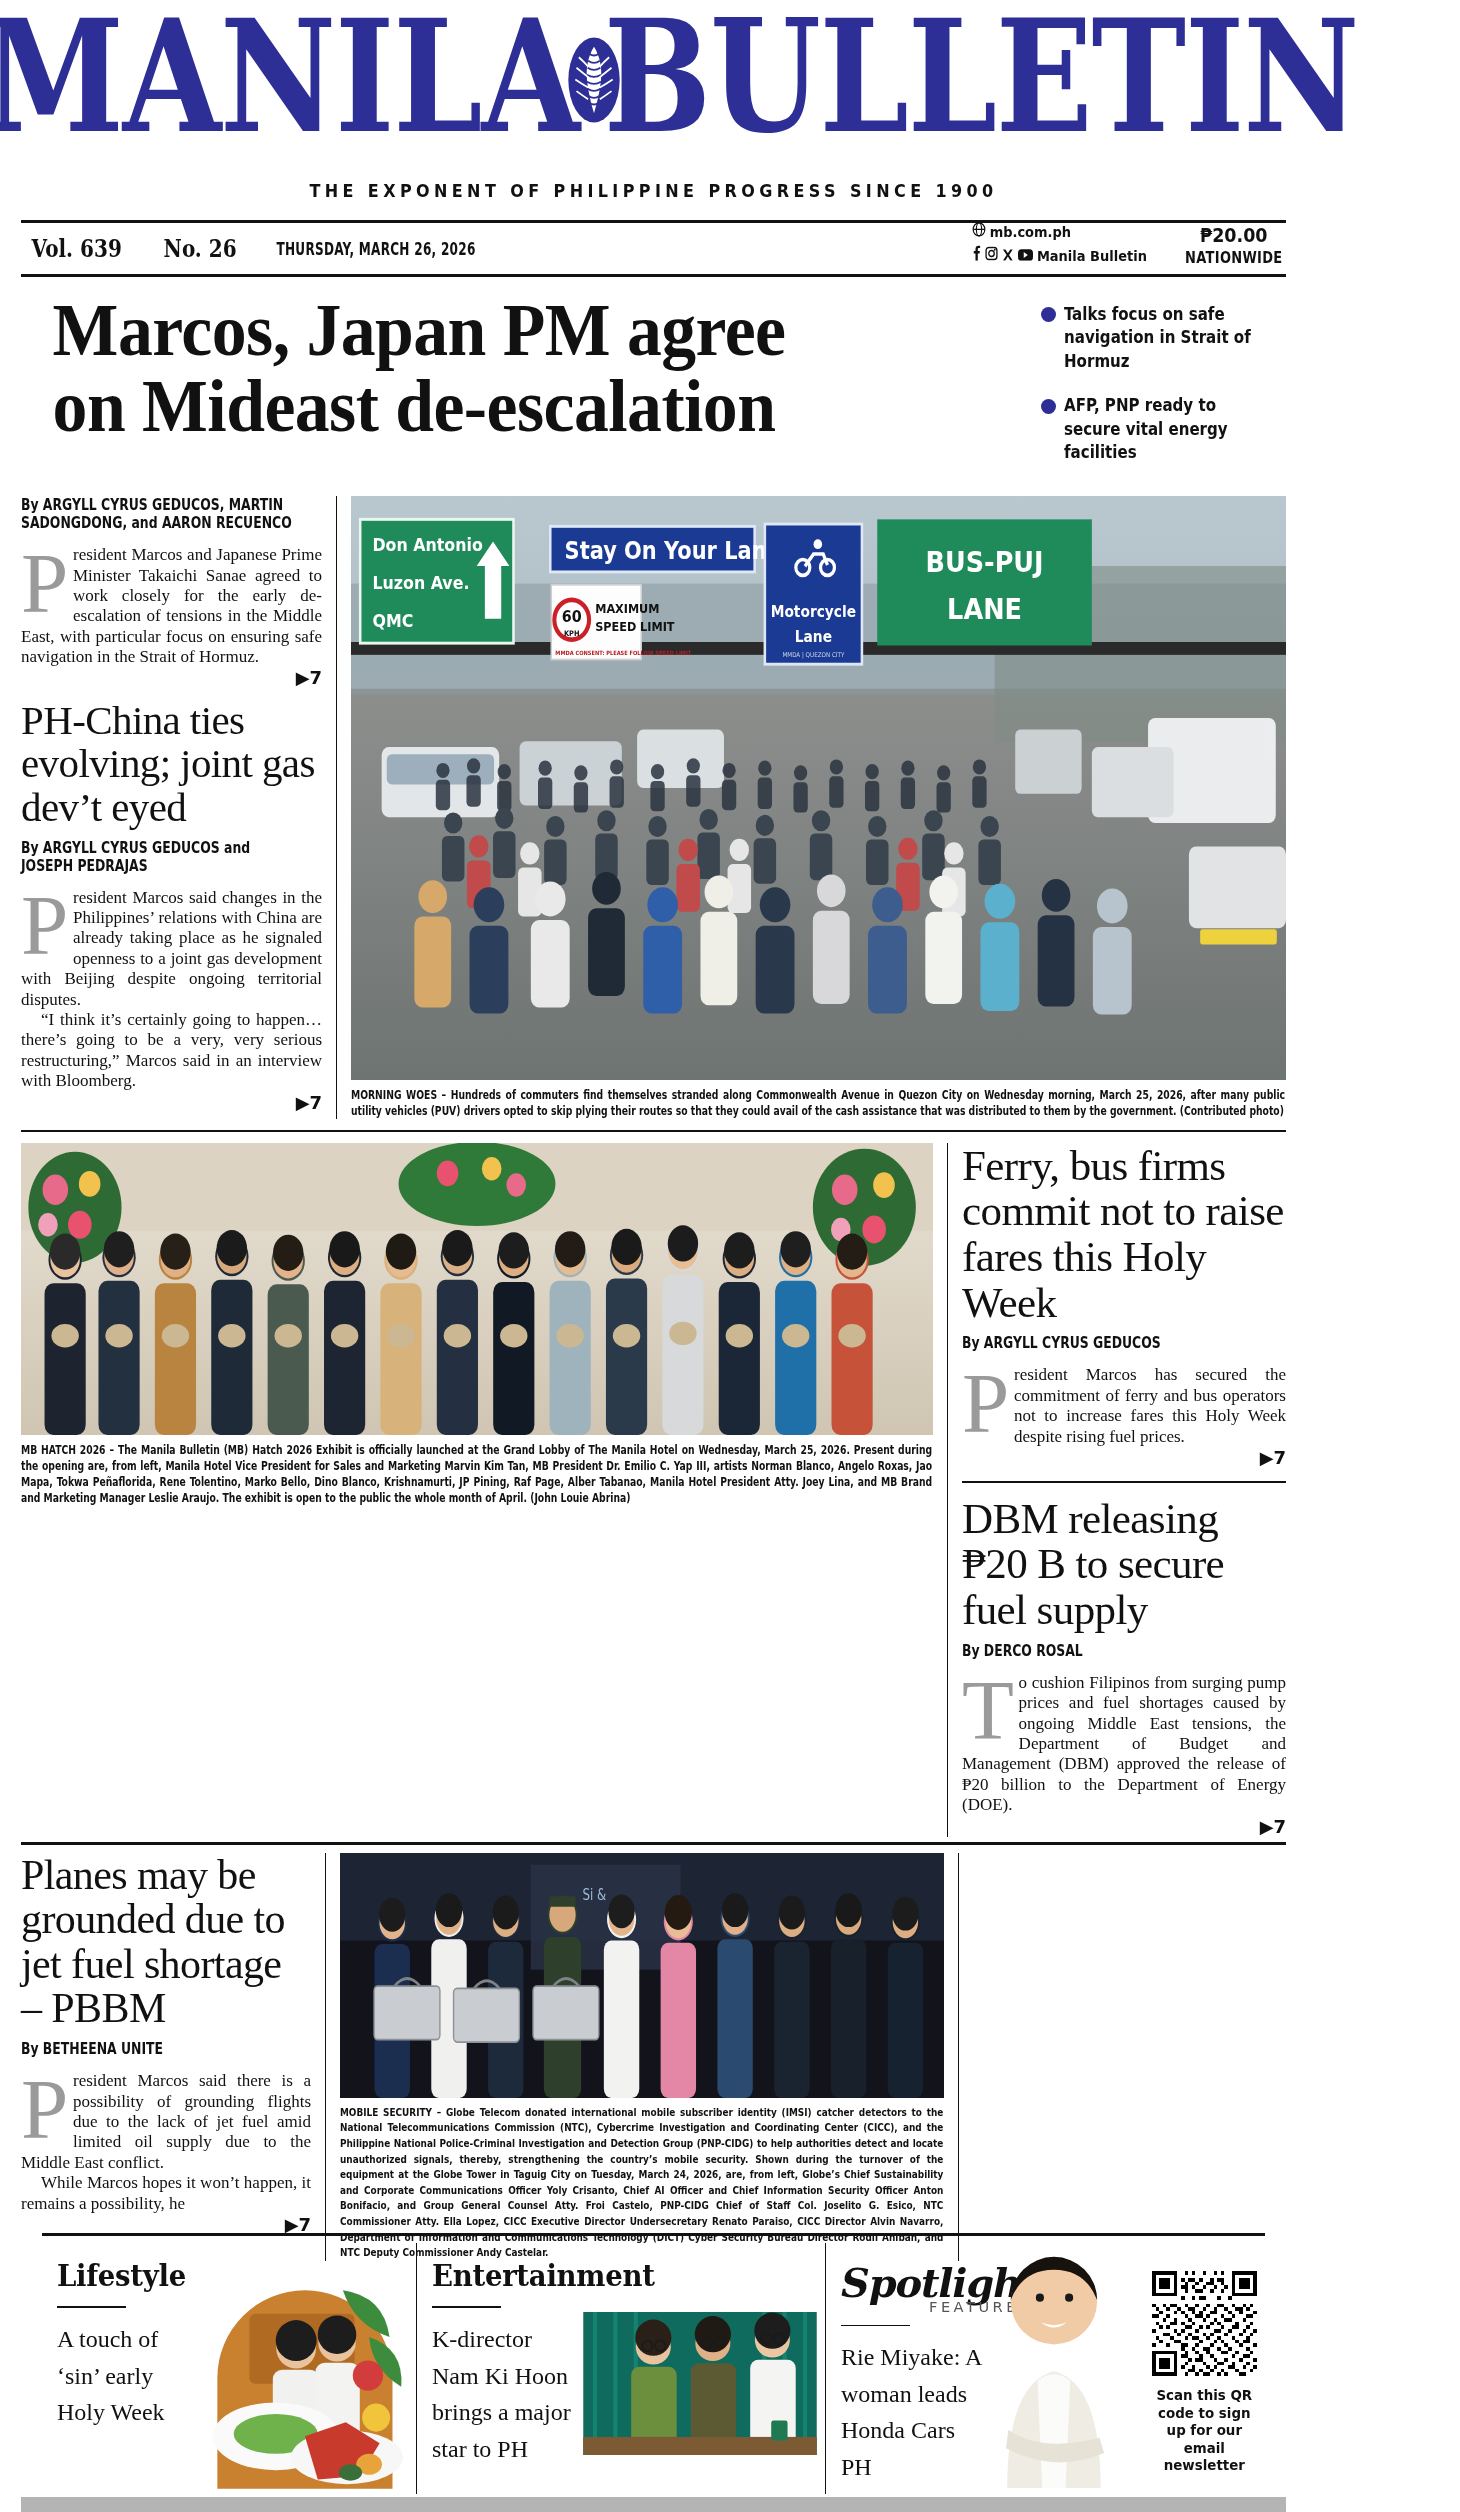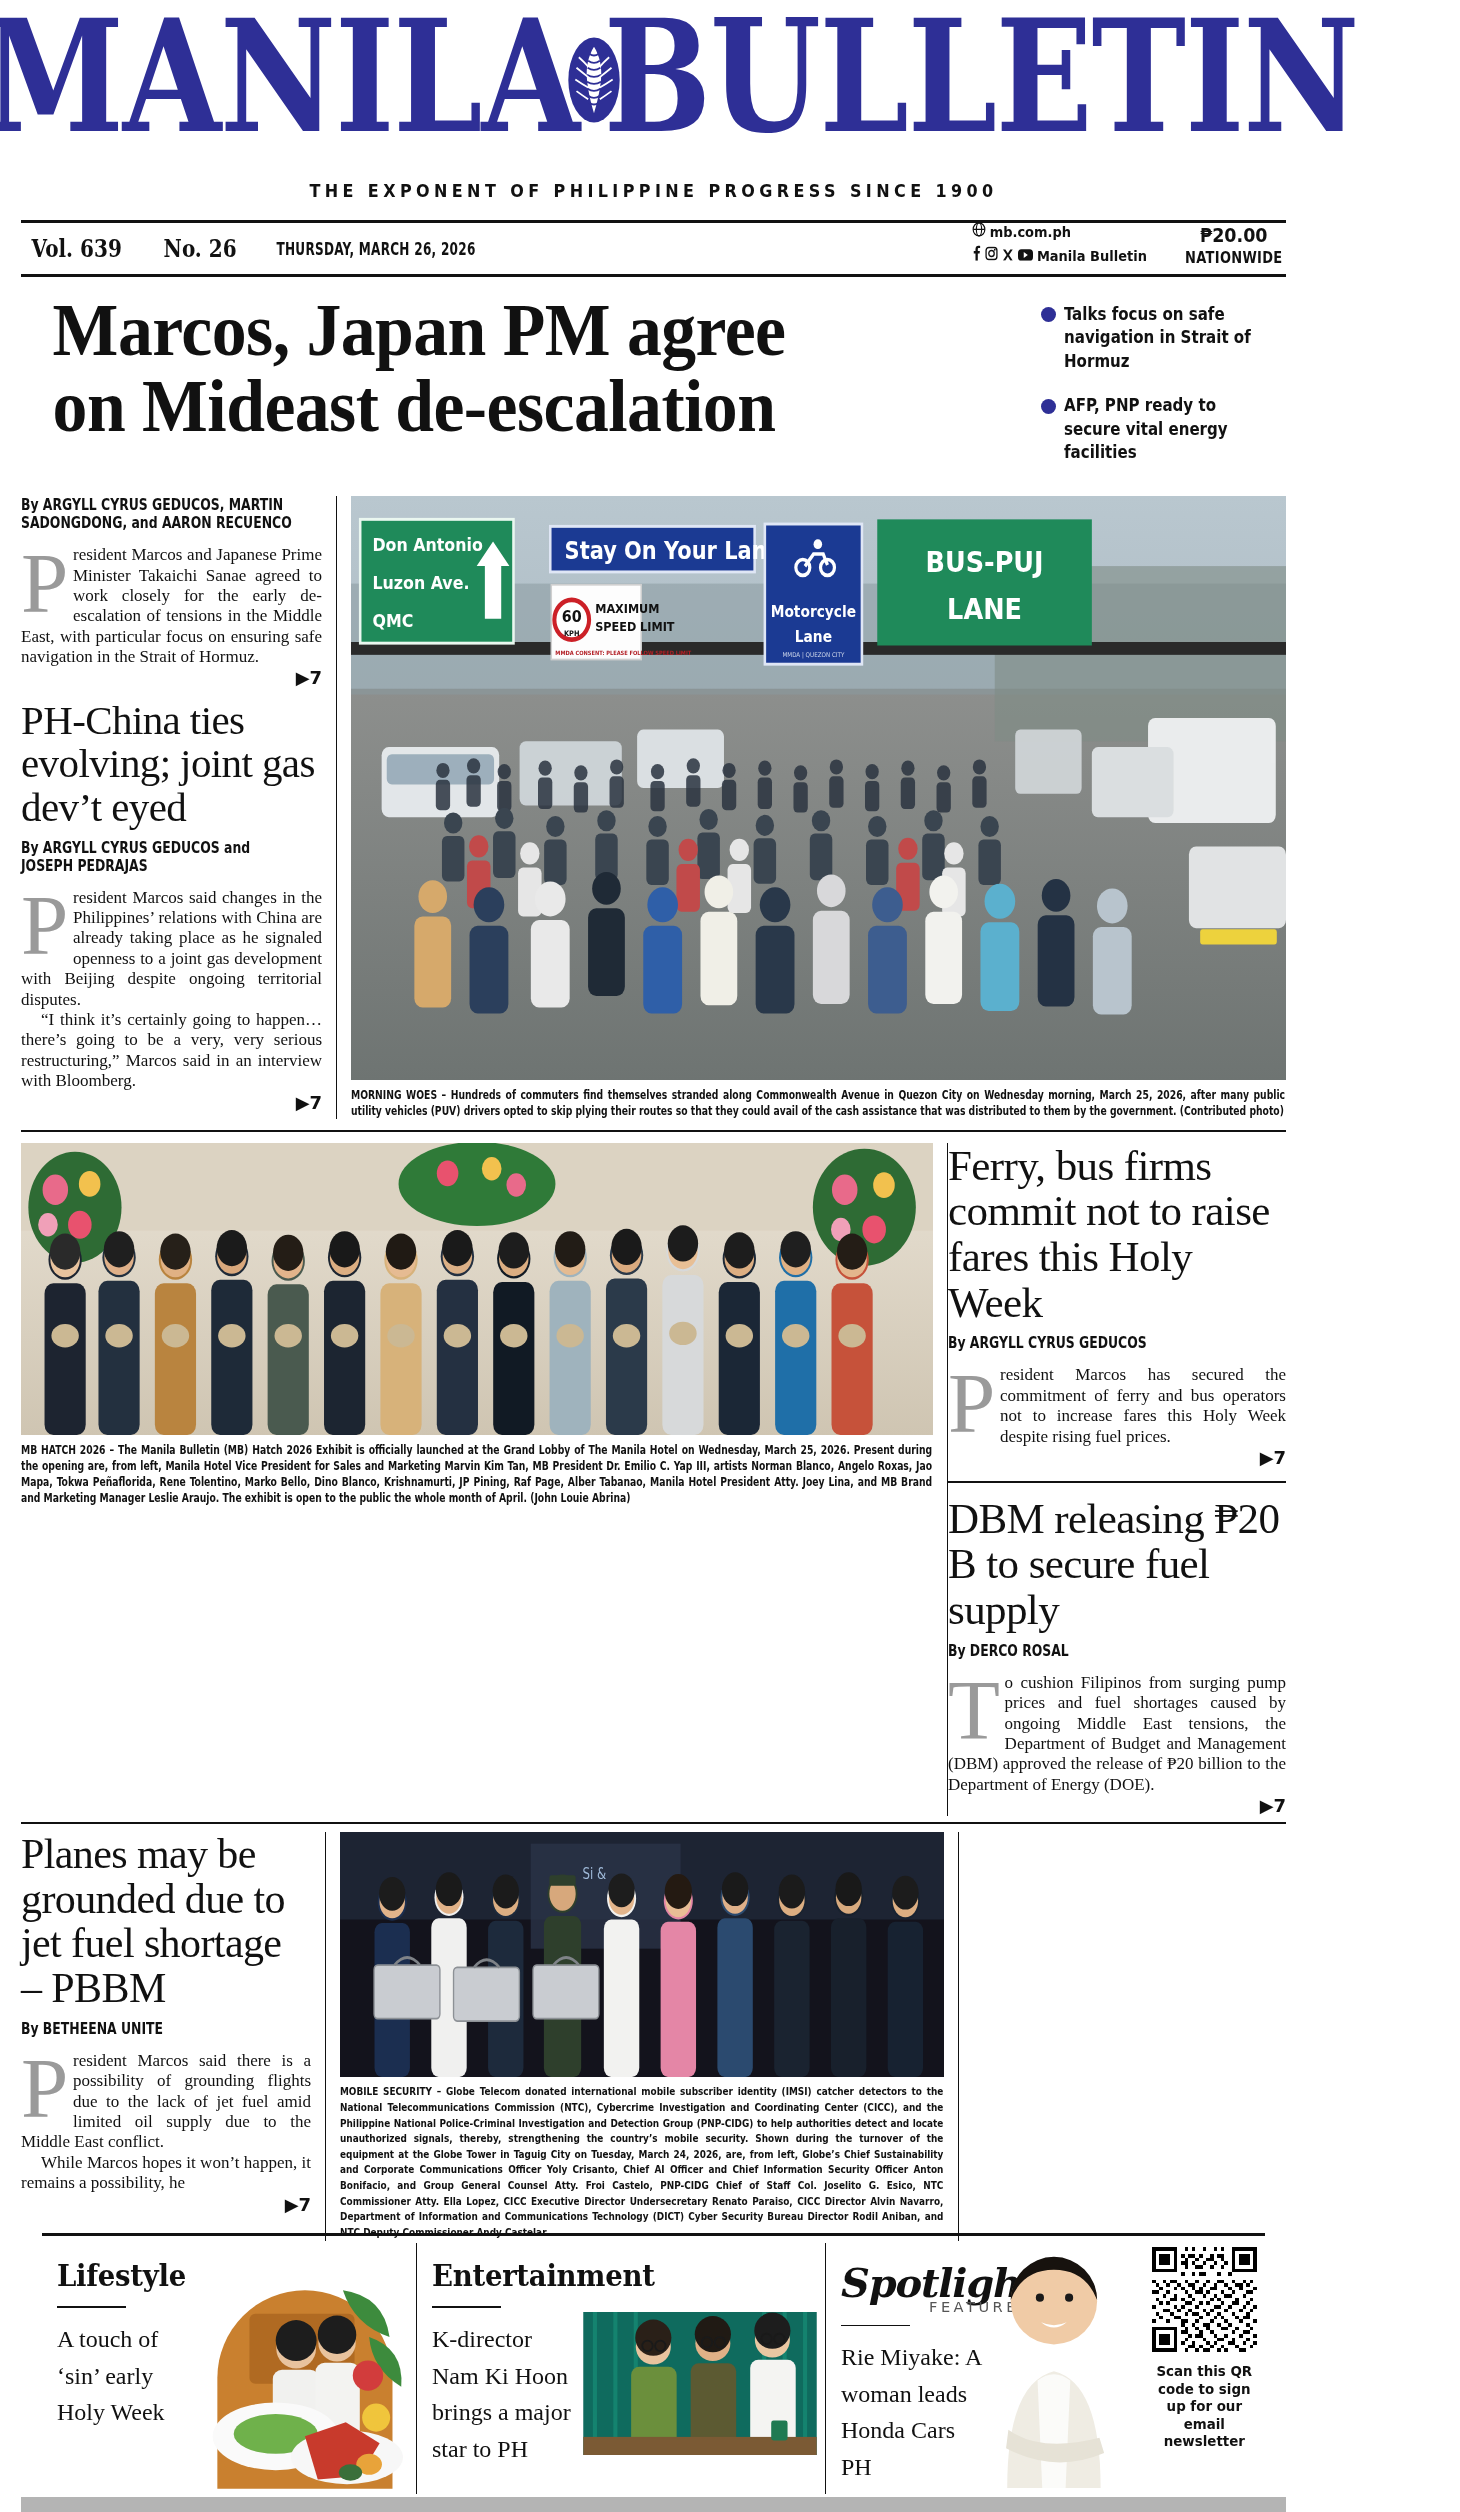--- a/index.html
+++ b/index.html
@@ -714,21 +714,21 @@
               <circle cx="60" cy="200" r="30" fill="#e3b68d"></circle>
                 <circle cx="60" cy="186" r="31" fill="#241d16"></circle>
               <ellipse cx="60" cy="330" rx="28" ry="20" fill="#cbb893"></ellipse>
             </g>
           </g>
         </svg>
       </div>
       <div class="cap"><b>MB HATCH 2026 – </b><span>The Manila Bulletin (MB) Hatch 2026 Exhibit is officially launched at the Grand Lobby of The Manila Hotel on Wednesday, March 25, 2026. Present during the opening are, from left, Manila Hotel Vice President for Sales and Marketing Marvin Kim Tan, MB President Dr. Emilio C. Yap III, artists Norman Blanco, Angelo Roxas, Jao Mapa, Tokwa Peñaflorida, Rene Tolentino, Marko Bello, Dino Blanco, Krishnamurti, JP Pining, Raf Page, Alber Tabanao, Manila Hotel President Atty. Joey Lina, and MB Brand and Marketing Manager Leslie Araujo. The exhibit is open to the public the whole month of April. (John Louie Abrina)</span></div>
     </div>
 
-    <div style="width:339px;flex:0 0 339px;border-left:1.8px solid #111;">
+    <div style="width:339px;flex:0 0 339px;padding-left:14px;border-left:1.8px solid #111;">
       <div class="sub-hl" style="margin-top:0;font-size:43px;">Ferry, bus firms commit not to raise fares this Holy Week</div>
       <div class="byline">By ARGYLL CYRUS GEDUCOS</div>
       <div class="article">
         <p class="first">
           <span class="dropcap">P</span><span>resident Marcos has secured the commitment of ferry and bus operators not to increase fares this Holy Week despite rising fuel prices.</span>
         </p>
         <div class="jump">▶7</div>
       </div>
       <div class="hsep"></div>
       <div class="sub-hl" style="margin-top:0;font-size:43px;">DBM releasing ₱20 B to secure fuel supply</div>
@@ -960,21 +960,21 @@
              <path d="M66 108 a74 74 0 0 1 148 0 q-20 -52 -74 -52 q-54 0 -74 52z" fill="#17120e"></path>
              <circle cx="116" cy="104" r="7" fill="#1a1a1a"></circle>
               <circle cx="166" cy="104" r="7" fill="#1a1a1a"></circle>
              <path d="M118 146 q22 18 44 0 q-22 10 -44 0z" fill="#fff"></path>
              <path d="M60 430 q0 -180 80 -200 q80 20 80 200 z" fill="#efece3"></path>
              <path d="M112 246 q28 -22 56 0 l-8 184 h-40 z" fill="#fbfbf9"></path>
              <path d="M62 330 q54 40 156 14 l8 26 q-84 36 -168 -8z" fill="#e6e2d6"></path>
           </g>
         </svg>
       </div>
-      <div style="position:absolute;right:8.2px;top:4px;width:105px;">
+      <div style="position:absolute;right:8.2px;top:28px;width:105px;">
         <svg width="105" height="105" viewBox="0 0 29 29" shape-rendering="crispEdges">
           <rect width="29" height="29" fill="#fff"></rect>
           <g fill="#000">
             <rect x="0" y="0" width="7" height="1"></rect>
               <rect x="0" y="6" width="7" height="1"></rect>
             <rect x="0" y="0" width="1" height="7"></rect>
               <rect x="6" y="0" width="1" height="7"></rect>
             <rect x="2" y="2" width="3" height="3"></rect>
             <rect x="22" y="0" width="7" height="1"></rect>
               <rect x="22" y="6" width="7" height="1"></rect>

